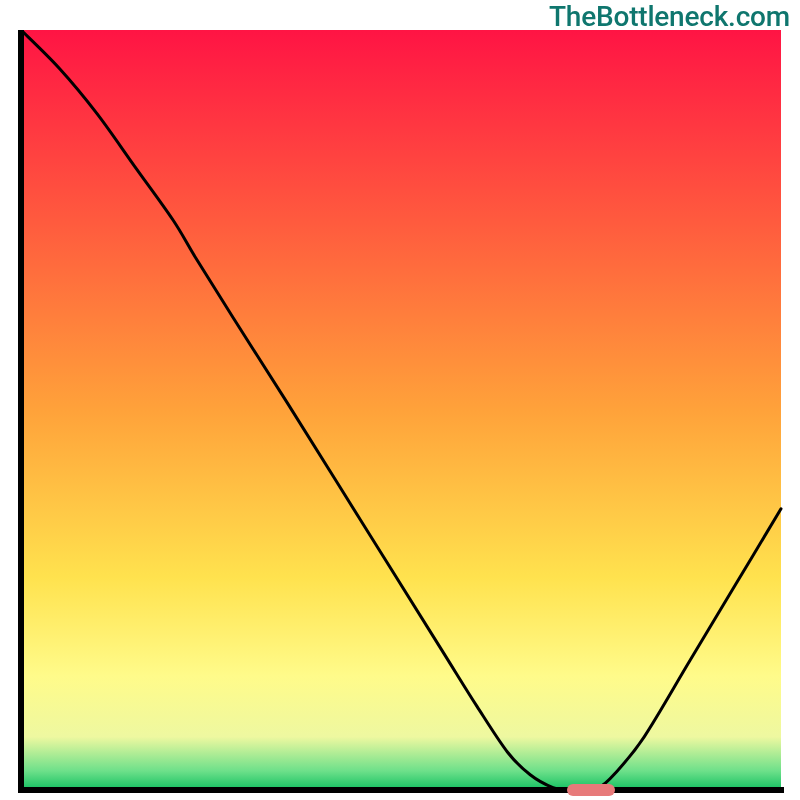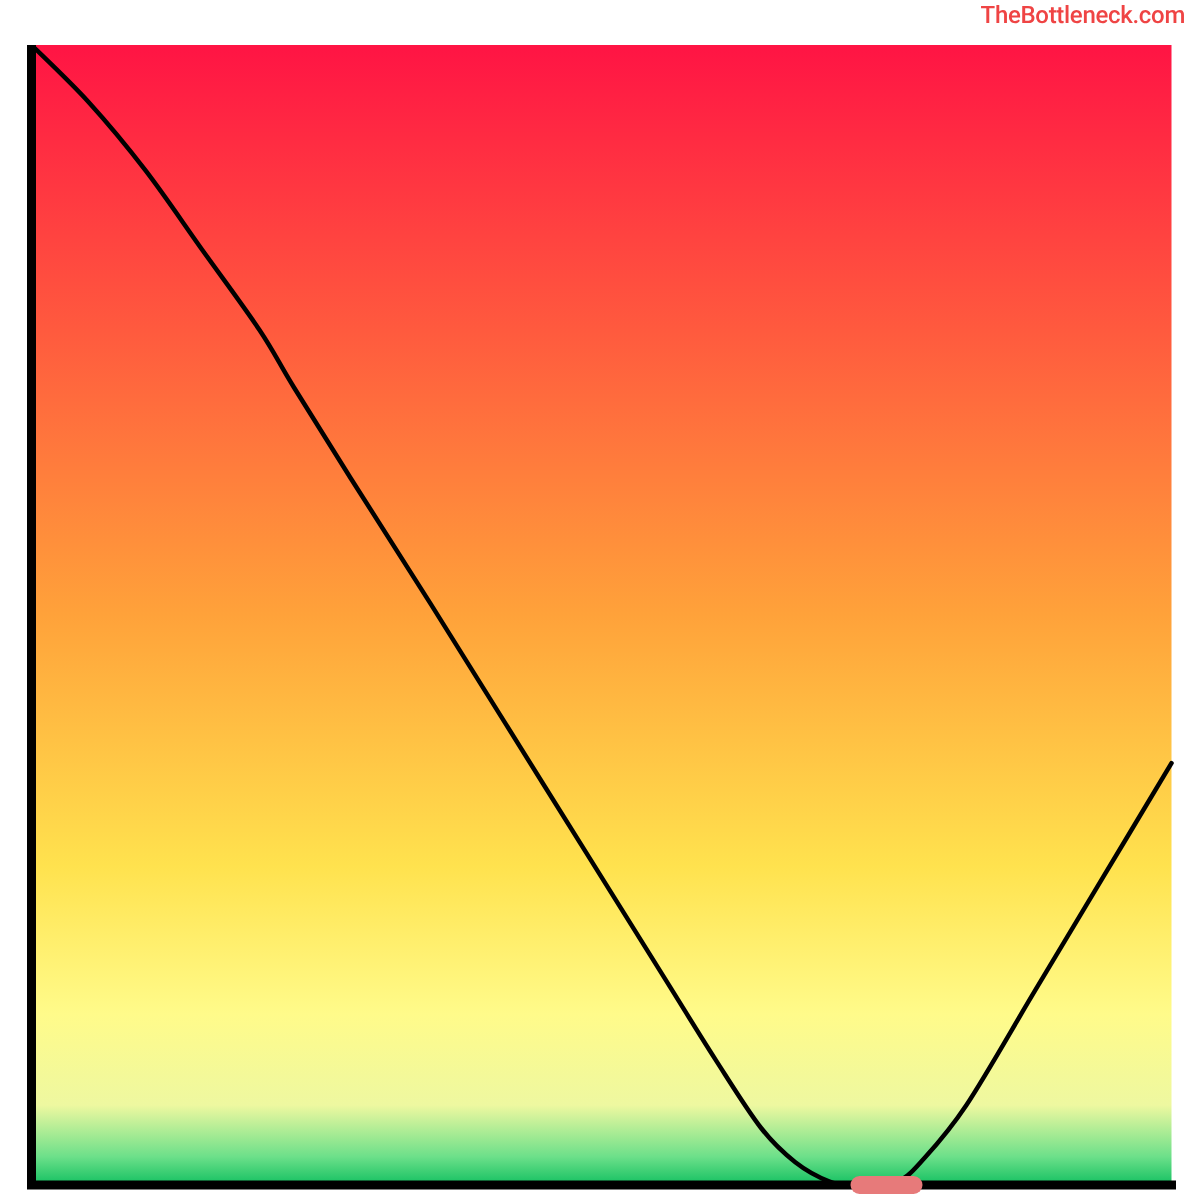--- a/index.html
+++ b/index.html
@@ -1,19 +1,19 @@
 <!DOCTYPE html>
 <html><head>
 <meta charset="utf-8">
 <style>
   html,body{margin:0;padding:0;width:800px;height:800px;background:#fff;
             font-family:-apple-system,BlinkMacSystemFont,"Segoe UI",Roboto,Arial,sans-serif;}
   .wrap{position:relative;width:800px;height:800px;}
-  .attribution{position:absolute;top:0;right:10px;font-size:16px;font-weight:500;
-               color:#ef4444;letter-spacing:-.2px;}
+  .attribution{position:absolute;top:0;right:10px;font-size:28px;font-weight:500;
+               color:#0f766e;letter-spacing:-.2px;}
   svg.plot{position:absolute;left:18px;top:30px;}
 </style>
 </head>
 <body>
 
 <div class="wrap">
   <div class="attribution">TheBottleneck.com</div>
 
   <svg class="plot" width="766" height="766" viewBox="0 0 766 766">
     <defs>

